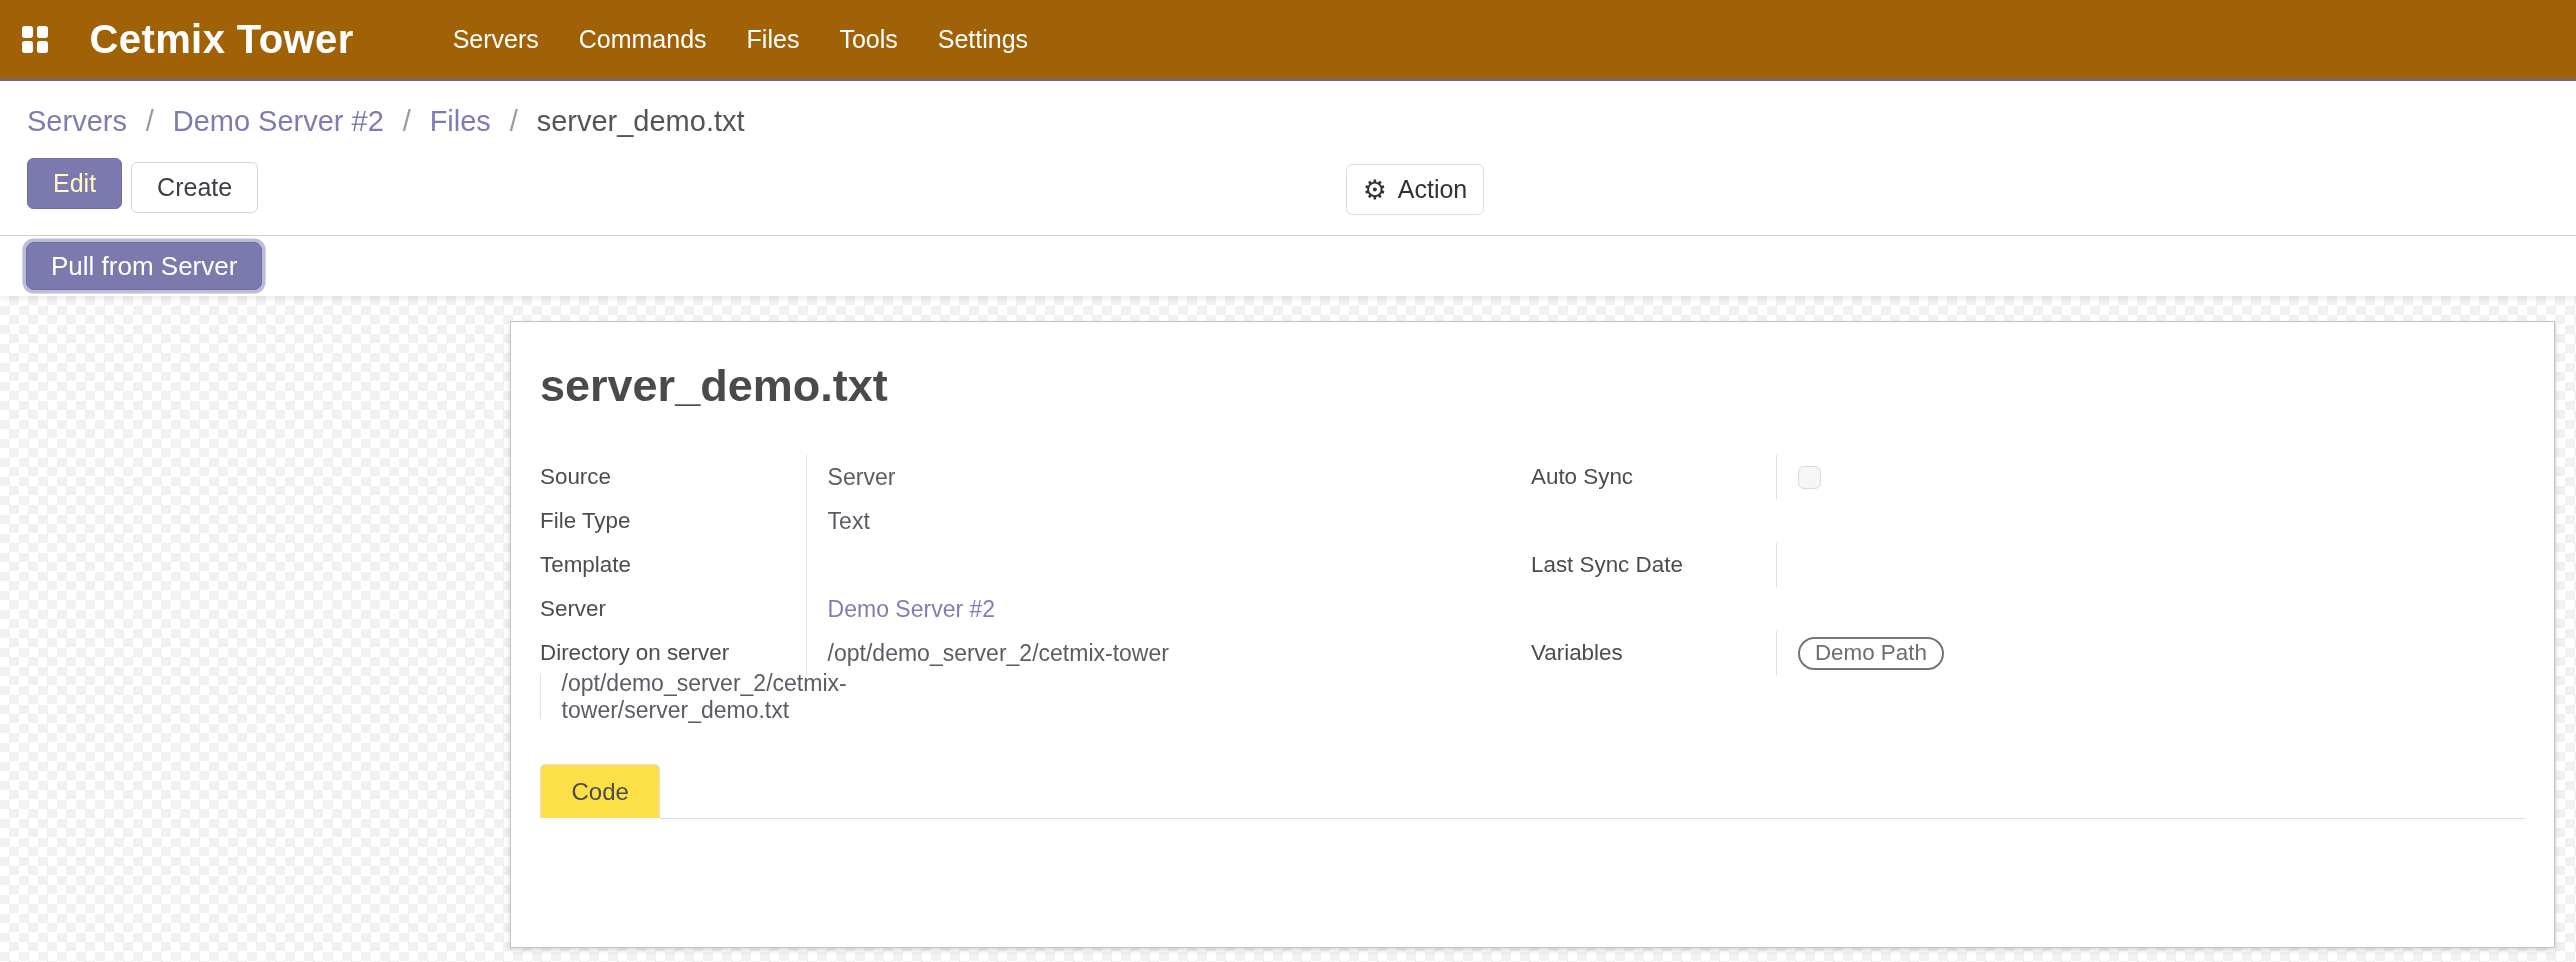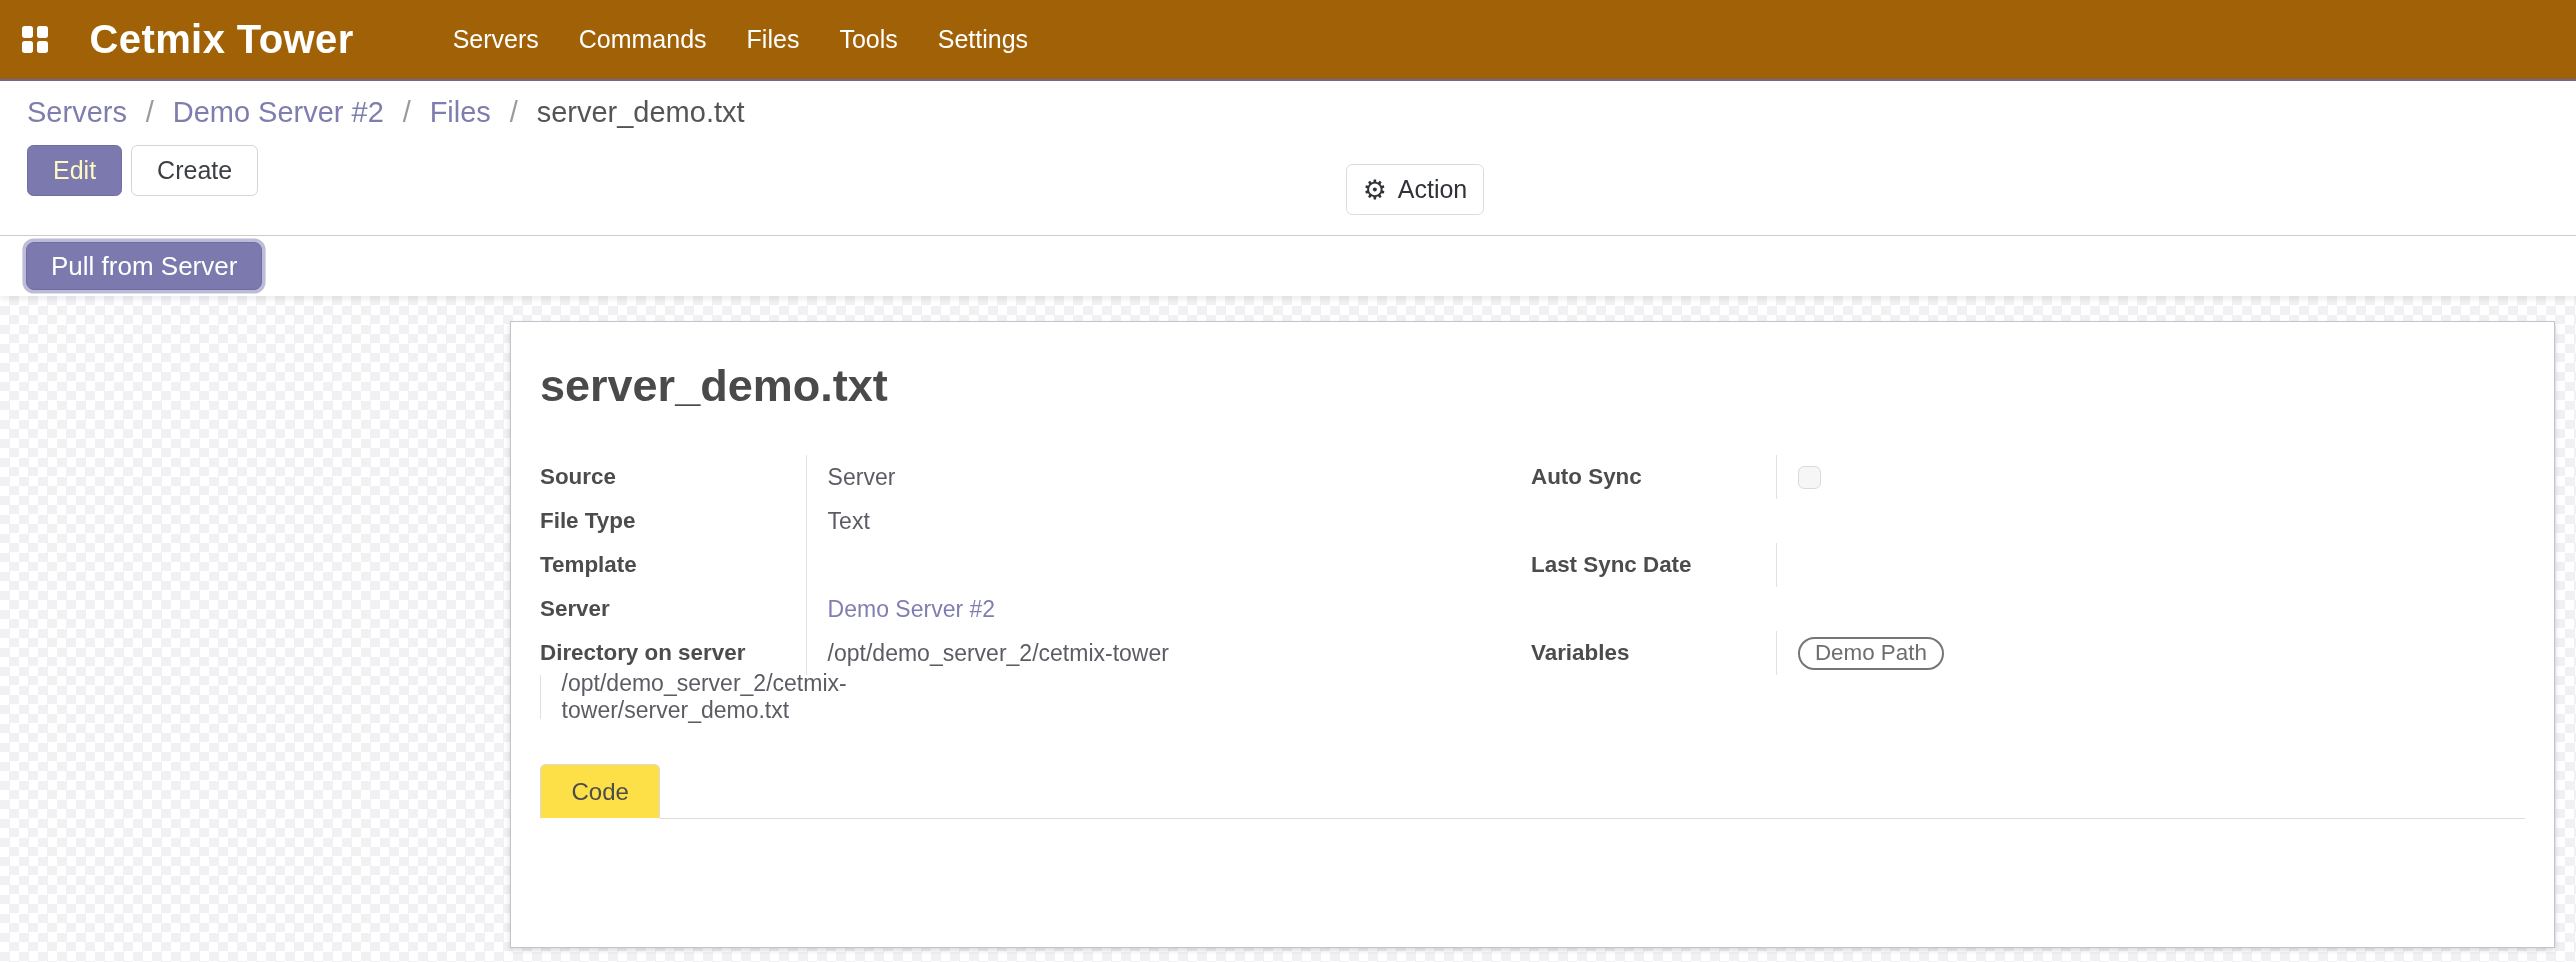--- a/index.html
+++ b/index.html
@@ -12,30 +12,30 @@
   .apps-icon { width:27px; height:27px; display:grid;
     grid-template-columns:11.7px 11.7px; grid-template-rows:11.7px 11.7px; gap:3.6px; cursor:pointer; }
   .apps-icon span { background:#ffffff; border-radius:2.7px; }
   .brand { color:#ffffff; font-size:40px; font-weight:700; margin-left:41px; letter-spacing:0.4px; }
   .nav-menu { display:flex; margin-left:79px; }
   .nav-item { color:#ffffff; font-size:25px; padding:0 20px; line-height:81px; cursor:pointer; }
 
   
   .control-panel { background:#ffffff; height:155px; padding:0 27px;
     border-bottom:1.8px solid #cccccc; position:relative; }
-  .breadcrumb { padding-top:15px; font-size:29px; color:#888888; }
+  .breadcrumb { padding-top:24px; font-size:29px; color:#888888; }
   .breadcrumb .crumb-link { color:#7f7dae; cursor:pointer; text-decoration:none; }
   .breadcrumb .crumb-sep { color:#9a9a9a; margin:0 10.8px; }
   .breadcrumb .crumb-current { color:#555555; }
   .button-row { margin-top:16px; display:flex; align-items:center; }
   .btn { font-size:25px; height:51px; border-radius:6.3px; cursor:pointer;
     display:inline-flex; align-items:center; justify-content:center; padding:0 25px;
     border:0.9px solid transparent; }
   .btn-primary { background:#7b79ad; color:#fef9c3; border-color:#6f6da1; }
-  .btn-default { background:#ffffff; color:#3c3f46; border-color:#d4d4dc; margin-left:9px; }
+  .btn-default { background:#ffffff; color:#3c3f46; border-color:#d4d4dc; margin-left:9px;margin-top:8px; }
   .btn-action { position:absolute; left:1346px; top:83px; background:#ffffff;
     color:#2f3338; border-color:#dadae2; width:138px; padding:0; }
   .btn-action .gear { font-size:27px; margin-right:10.8px; }
 
   
   .statusbar { background:#ffffff; height:60px; display:flex; align-items:center;
     padding-left:26px; position:relative; z-index:2; box-shadow:0 3.6px 5.4px rgba(0,0,0,0.07); }
   .btn-statusbar { background:#7b79ad; color:#ffffff; font-size:26px; height:48px;
     padding:0 24px; border:0.9px solid #6f6da1; border-radius:8px; cursor:pointer;
     box-shadow:0 0 0 3.6px #bdbcd8; }
@@ -49,21 +49,21 @@
   
   .sheet { position:absolute; left:510px; top:25px; width:2045px; height:627px;
     background:#ffffff; border:0.9px solid #c3c3cf; box-shadow:0 2.7px 5.4px rgba(0,0,0,0.16);
     padding:0 29px; }
   .sheet-title { margin-top:38px; font-size:45px; font-weight:700; color:#4a4a4a; }
 
   .fields { display:flex; margin-top:43px; }
   .fgroup { display:grid; }
   .fgroup-left  { width:991px; grid-template-columns:266px 1fr; }
   .fgroup-right { flex:1;       grid-template-columns:245px 1fr; }
-  .flabel { font-size:22.4px; font-weight:700; color:#4c4c4c; height:44px;
+  .flabel { font-size:22.4px; font-weight:400; color:#4c4c4c; height:44px;
     display:flex; align-items:center; }
   .fvalue { font-size:23px; color:#5c5c64; height:44px; display:flex; align-items:center;
     border-left:0.9px solid #e1e1e1; padding-left:20.6px; }
   .fvalue.link { color:#807eb0; cursor:pointer; }
 
   .checkbox { width:23px; height:23px; border:0.9px solid #d9d9d9; border-radius:6.3px;
     background:#f6f6f6; }
   .tag-pill { display:inline-flex; align-items:center; height:33px; padding:0 15.3px;
     border:2.7px solid #757575; border-radius:18px; font-size:22.4px; color:#6d6d6d;
     background:#ffffff; cursor:pointer; }

